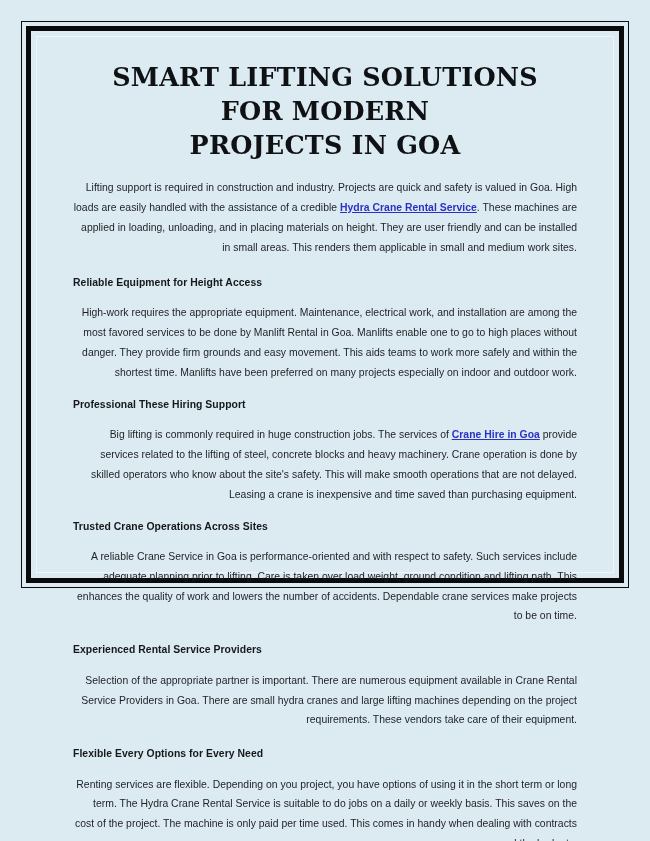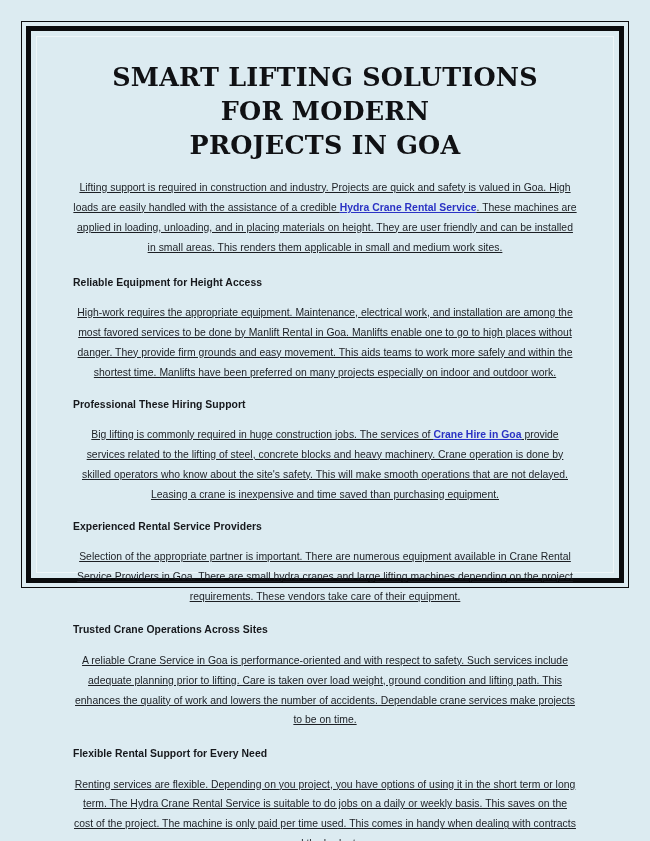--- a/index.html
+++ b/index.html
@@ -95,22 +95,21 @@
     color: #16181c;
     letter-spacing: 0.05px;
   }
 
   p.body-text {
     margin: 0 0 14px 0;
     font-size: 10.4px;
     line-height: 1.92;
     color: #1c1f24;
     letter-spacing: 0.02px;
-    text-align: center;
-    text-decoration: underline;
+    text-align: right;
   }
   p.body-text.intro {
     margin-bottom: 17px;
   }
   p.body-text.tight {
     margin-bottom: 16px;
   }
 
   a.inline-link {
     color: #2a32c4;
@@ -142,28 +141,28 @@
       <h2 class="section-heading">Reliable Equipment for Height Access</h2>
       <p class="body-text">High-work requires the appropriate equipment. Maintenance, electrical work, and installation are among the most favored services to be done by Manlift Rental in Goa. Manlifts enable one to go to high places without danger. They provide firm grounds and easy movement. This aids teams to work more safely and within the shortest time. Manlifts have been preferred on many projects especially on indoor and outdoor work.</p>
     </div>
 
     <div class="section">
       <h2 class="section-heading">Professional These Hiring Support</h2>
       <p class="body-text"><span>Big lifting is commonly required in huge construction jobs. The services of </span><a class="inline-link" href="#">Crane Hire in Goa</a><span> provide services related to the lifting of steel, concrete blocks and heavy machinery. Crane operation is done by skilled operators who know about the site's safety. This will make smooth operations that are not delayed. Leasing a crane is inexpensive and time saved than purchasing equipment.</span></p>
     </div>
 
     <div class="section">
+      <h2 class="section-heading">Trusted Crane Operations Across Sites</h2>
+      <p class="body-text tight">A reliable Crane Service in Goa is performance-oriented and with respect to safety. Such services include adequate planning prior to lifting. Care is taken over load weight, ground condition and lifting path. This enhances the quality of work and lowers the number of accidents. Dependable crane services make projects to be on time.</p>
+    </div>
+
+    <div class="section">
       <h2 class="section-heading">Experienced Rental Service Providers</h2>
       <p class="body-text tight">Selection of the appropriate partner is important. There are numerous equipment available in Crane Rental Service Providers in Goa. There are small hydra cranes and large lifting machines depending on the project requirements. These vendors take care of their equipment.</p>
     </div>
 
     <div class="section">
-      <h2 class="section-heading">Trusted Crane Operations Across Sites</h2>
-      <p class="body-text tight">A reliable Crane Service in Goa is performance-oriented and with respect to safety. Such services include adequate planning prior to lifting. Care is taken over load weight, ground condition and lifting path. This enhances the quality of work and lowers the number of accidents. Dependable crane services make projects to be on time.</p>
-    </div>
-
-    <div class="section">
-      <h2 class="section-heading">Flexible Rental Support for Every Need</h2>
+      <h2 class="section-heading">Flexible Every Options for Every Need</h2>
       <p class="body-text">Renting services are flexible. Depending on you project, you have options of using it in the short term or long term. The Hydra Crane Rental Service is suitable to do jobs on a daily or weekly basis. This saves on the cost of the project. The machine is only paid per time used. This comes in handy when dealing with contracts and the budgets.</p>
     </div>
 
   </div>
 </div>
 
 </body></html>

